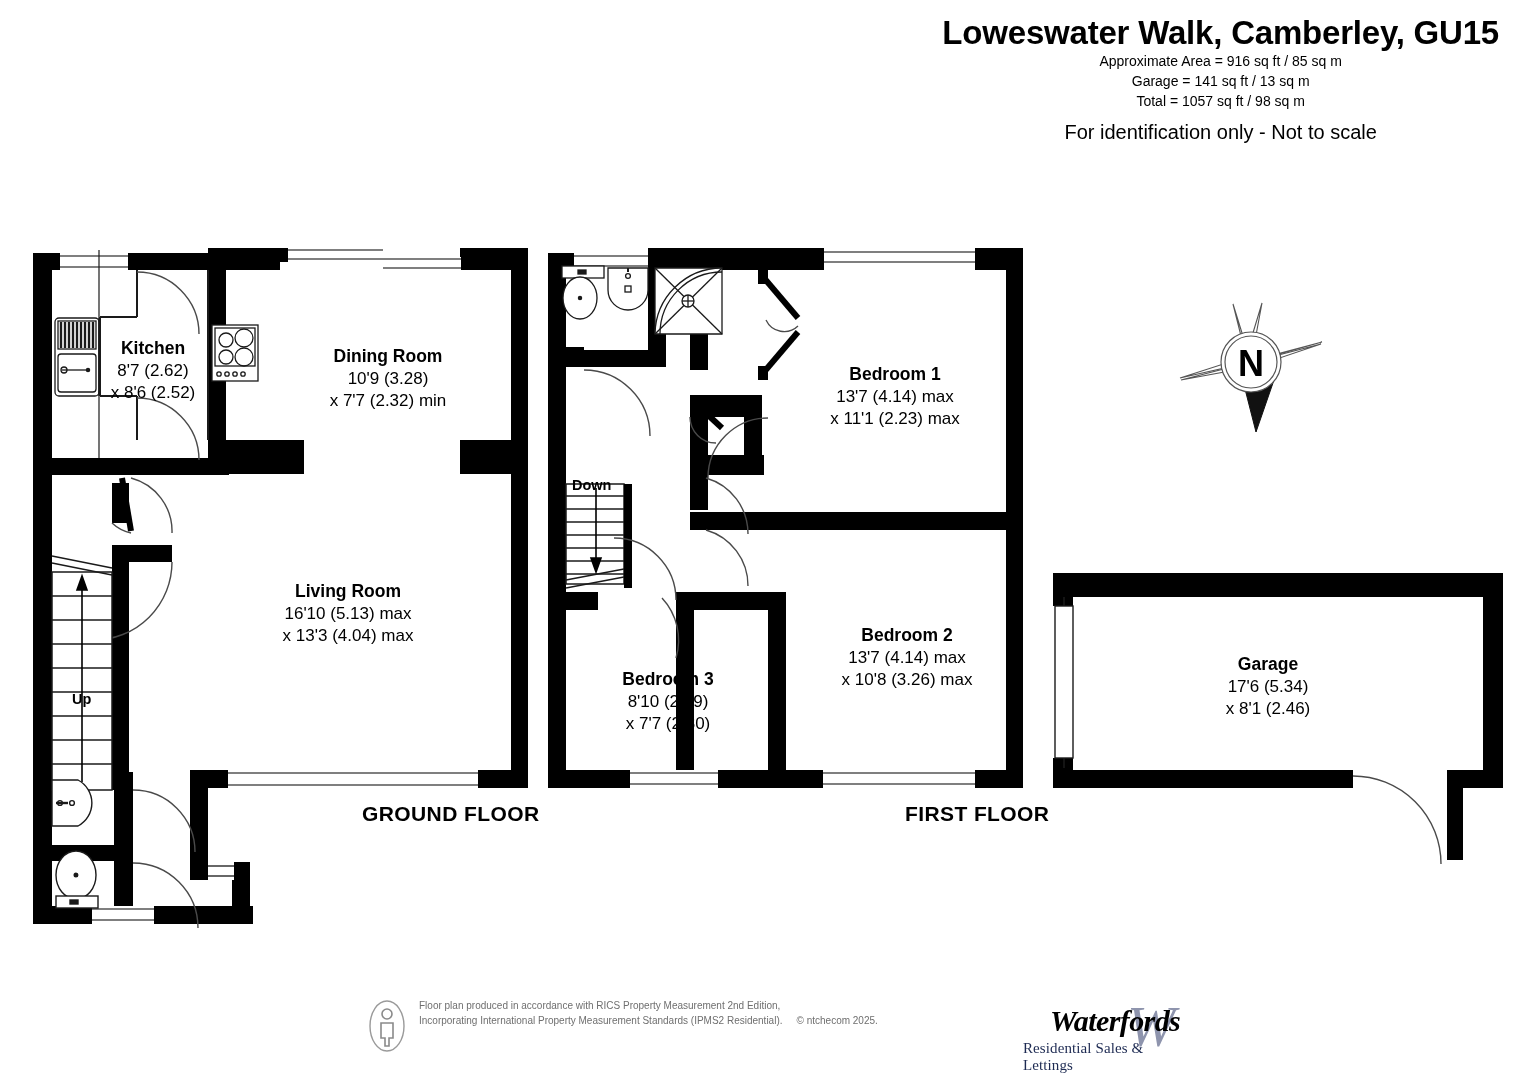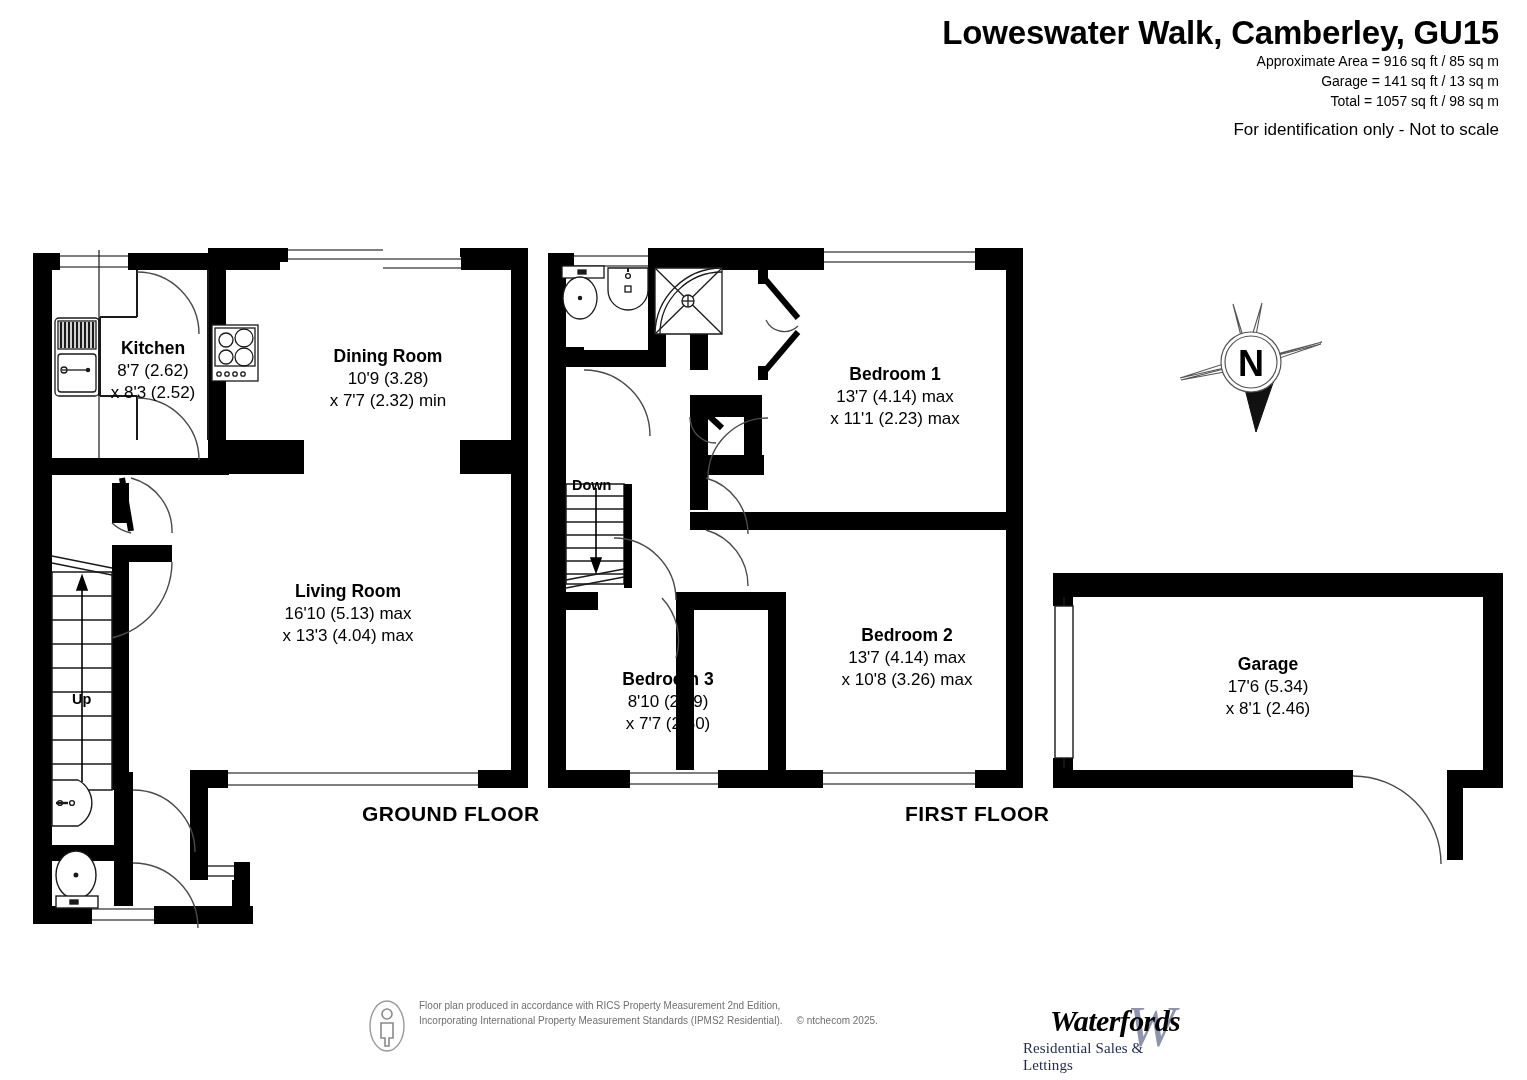--- a/index.html
+++ b/index.html
@@ -14,36 +14,36 @@
     font-family: "Liberation Sans", sans-serif;
     color: #000000;
     overflow: hidden;
   }
 
   
   #header {
     position: absolute;
     top: 14px;
     right: 28px;
-    text-align: right;
+    text-align: center;
   }
   #title {
     font-size: 33px;
     font-weight: bold;
     letter-spacing: -0.2px;
     line-height: 1.15;
     white-space: nowrap;
   }
   .hdr-line {
     font-size: 14px;
     line-height: 1.42;
     white-space: nowrap;
   }
   #hdr-note {
-    font-size: 17px;
+    font-size: 20px;
     line-height: 1.5;
     margin-top: 5px;
     white-space: nowrap;
   }
 
   
   #plan {
     position: absolute;
     left: 0;
     top: 0;
@@ -538,21 +538,21 @@
     </g>
   </g>
 </svg>
 
 <div class="floor-caption" id="cap-ground">GROUND FLOOR</div>
 <div class="floor-caption" id="cap-first">FIRST FLOOR</div>
 
 <div class="room" style="left:68px; top:337px; width:170px;">
   <div class="rname">Kitchen</div>
   <div class="rdim">8'7 (2.62)</div>
-  <div class="rdim">x 8'3 (2.52)</div>
+  <div class="rdim">x 8'6 (2.52)</div>
 </div>
 
 <div class="room" style="left:288px; top:337px; width:200px;margin-top:8px;">
   <div class="rname">Dining Room</div>
   <div class="rdim">10'9 (3.28)</div>
   <div class="rdim">x 7'7 (2.32) min</div>
 </div>
 
 <div class="room" style="left:248px; top:580px; width:200px;">
   <div class="rname">Living Room</div>

